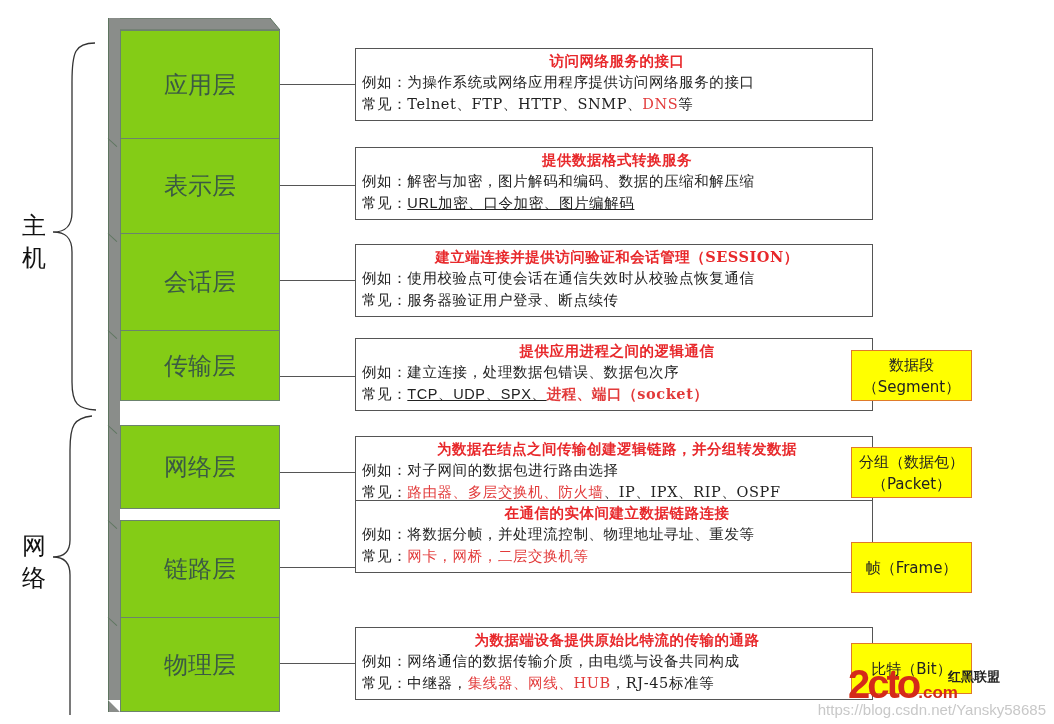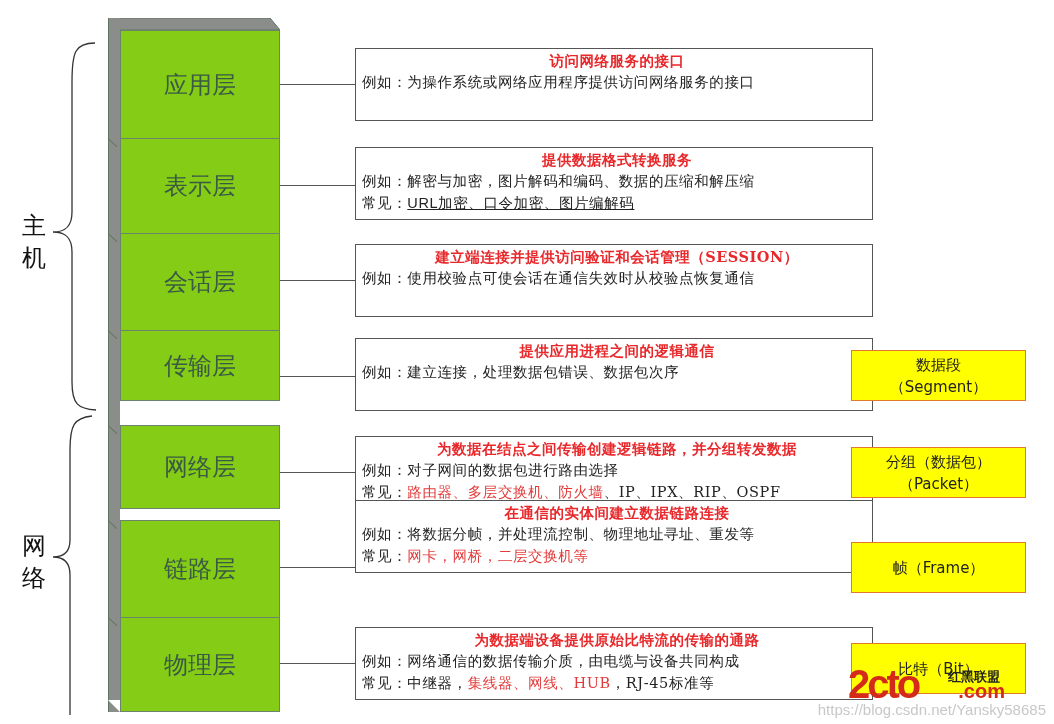--- a/index.html
+++ b/index.html
@@ -17,33 +17,33 @@
                 transform-origin:left; transform:rotate(42deg); }
   .connector { position:absolute; left:280px; width:76px; height:1px; background:#555; }
   .desc { position:absolute; left:355px; width:518px; height:73px; background:#fff;
           border:1.5px solid #555; box-sizing:border-box; padding:2px 0 12px 6px;
           font-size:14.5px; line-height:22px; color:#222; }
   .desc .title { text-align:center; color:#e8282b; font-weight:bold; font-size:14.5px;
                  letter-spacing:0.5px; line-height:20px; }
   .desc .row { white-space:nowrap; letter-spacing:0.6px; }
   .red { color:#e23a3a; }
   .sans { font-family:"Liberation Sans","DejaVu Sans",sans-serif;text-decoration:underline; }
-  .pdu { position:absolute; left:851px; width:175px; height:51px; background:#ffff00;
+  .pdu { position:absolute; left:851px; width:121px; height:51px; background:#ffff00;
          border:1.5px solid #e07a2a; box-sizing:border-box;
          display:flex; flex-direction:column; align-items:center; justify-content:center;
          font-family:"DejaVu Sans","Liberation Sans",sans-serif; font-size:15px; color:#222;
          line-height:22px; }
   .group-label { position:absolute; left:22px; width:30px; font-size:24px; line-height:32px;
                  color:#111; font-family:"DejaVu Serif","Liberation Serif",serif; }
   .brace { position:absolute; left:50px; }
   .watermark-url { position:absolute; right:8px; bottom:6px; font-size:15px; color:#c8c8c8;
                    font-family:"Liberation Sans","DejaVu Sans",sans-serif; }
   .watermark-logo { position:absolute; left:848px; top:664px; font-family:"Liberation Sans",sans-serif;
                     font-weight:bold; color:#d42a1a; font-size:40px; letter-spacing:-3px; line-height:40px; }
-  .watermark-logo .dotcom { font-size:20px; letter-spacing:0;margin-left:40px; }
+  .watermark-logo .dotcom { font-size:17px; letter-spacing:0; }
   .watermark-cn { position:absolute; left:948px; top:668px; font-size:13px; color:#222;
                   font-family:"DejaVu Sans",sans-serif; font-weight:bold; }
 </style>
 </head>
 <body>
 
 <svg class="stack-top" width="172" height="12" viewBox="0 0 172 12">
   <polygon points="0,0 162,0 172,12 12,12" fill="#8a8d8a" stroke="#5e7560" stroke-width="1"></polygon>
 </svg>
 <div class="stack-side"></div>
@@ -66,20 +66,21 @@
   <div>络</div>
 </div>
 
 <div class="layer" style="top:30px;height:109px">
   <span>应用层</span>
 </div>
 <div class="connector" style="top:84px"></div>
 <div class="desc" style="top:48px">
   <div class="title">访问网络服务的接口</div>
   <div class="row"><span>例如：</span><span>为操作系统或网络应用程序提供访问网络服务的接口</span></div>
+  <div class="row"><span>常见：</span><span>Telnet、FTP、HTTP、SNMP、</span><span class="red">DNS</span><span>等</span></div>
 </div>
 
 <div class="side-notch" style="top:138px"></div>
 <div class="layer" style="top:138px;height:96px">
   <span>表示层</span>
 </div>
 <div class="connector" style="top:185px"></div>
 <div class="desc" style="top:147px">
   <div class="title">提供数据格式转换服务</div>
   <div class="row"><span>例如：</span><span>解密与加密，图片解码和编码、数据的压缩和解压缩</span></div>
@@ -87,30 +88,32 @@
 </div>
 
 <div class="side-notch" style="top:233px"></div>
 <div class="layer" style="top:233px;height:98px">
   <span>会话层</span>
 </div>
 <div class="connector" style="top:280px"></div>
 <div class="desc" style="top:244px">
   <div class="title">建立端连接并提供访问验证和会话管理（SESSION）</div>
   <div class="row"><span>例如：</span><span>使用校验点可使会话在通信失效时从校验点恢复通信</span></div>
+  <div class="row"><span>常见：</span><span>服务器验证用户登录、断点续传</span></div>
 </div>
 
 <div class="side-notch" style="top:330px"></div>
 <div class="layer" style="top:330px;height:71px">
   <span>传输层</span>
 </div>
 <div class="connector" style="top:376px"></div>
 <div class="desc" style="top:338px">
   <div class="title">提供应用进程之间的逻辑通信</div>
   <div class="row"><span>例如：</span><span>建立连接，处理数据包错误、数据包次序</span></div>
+  <div class="row"><span>常见：</span><span class="sans">TCP、UDP、SPX、</span><span class="red" style="font-weight:bold">进程、端口（socket）</span></div>
 </div>
 <div class="pdu" style="top:350px">
   <div>数据段</div>
   <div>（Segment）</div>
 </div>
 
 <div class="side-notch" style="top:425px"></div>
 <div class="layer" style="top:425px;height:84px">
   <span>网络层</span>
 </div>

